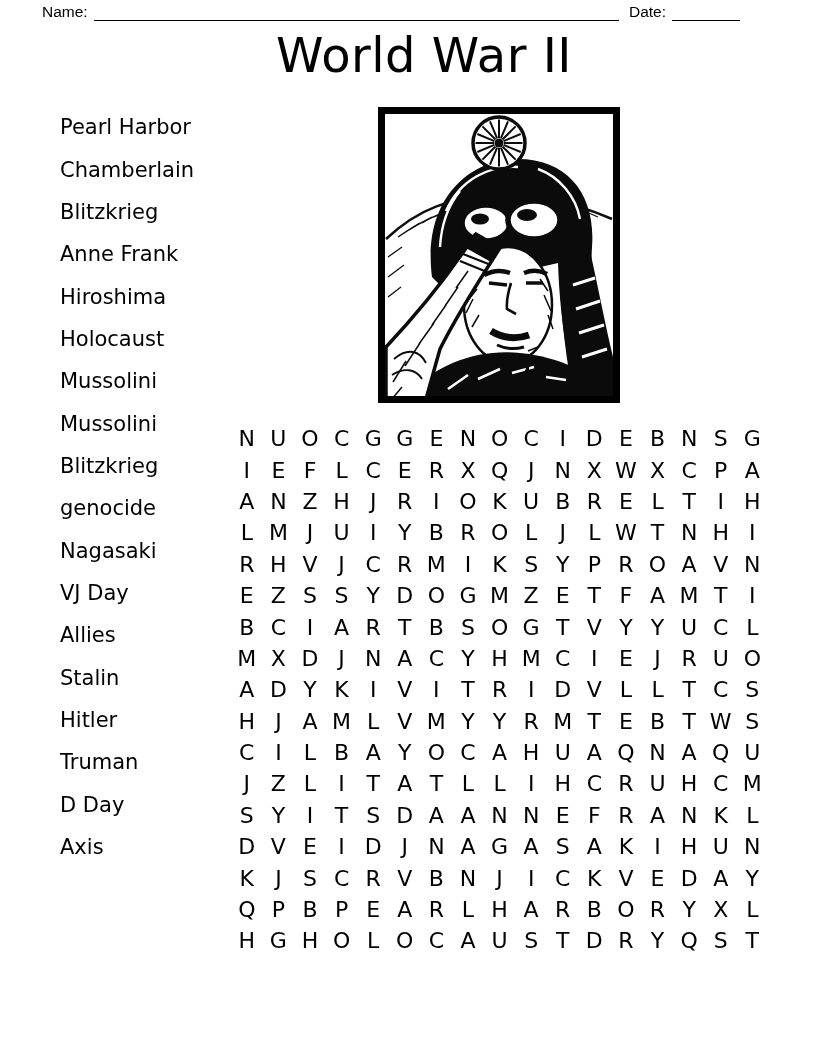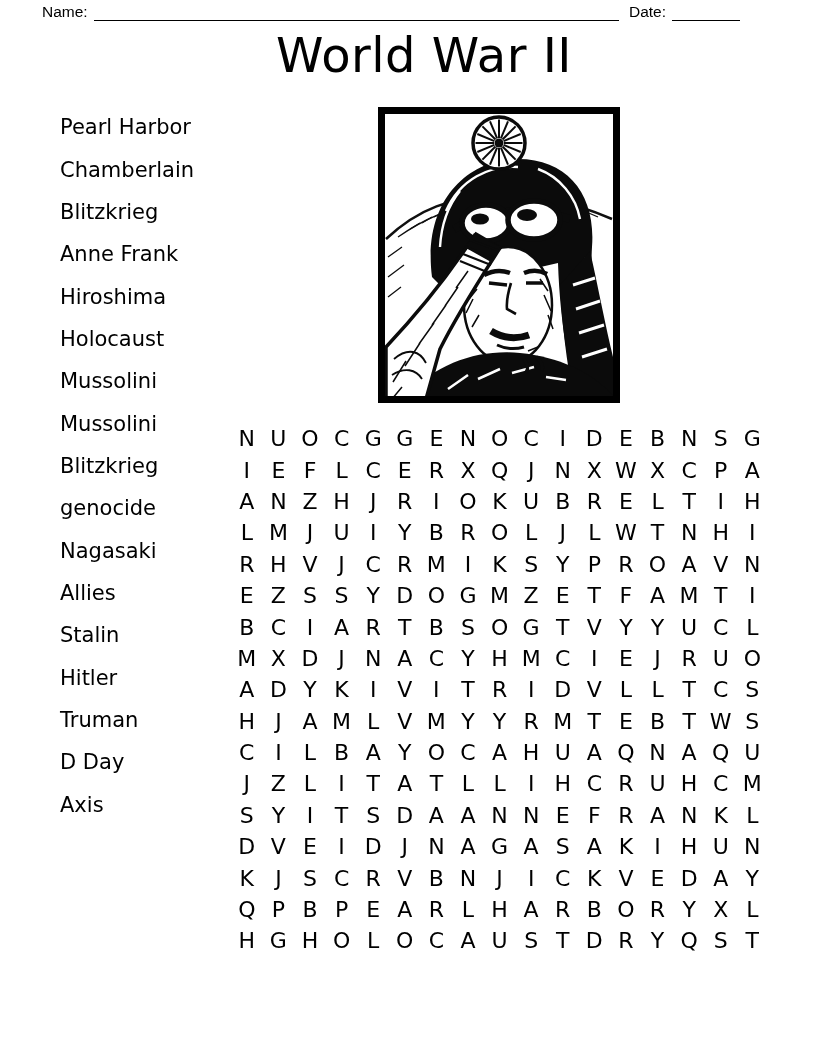--- a/index.html
+++ b/index.html
@@ -158,20 +158,21 @@
       <li>Chamberlain</li>
       <li>Blitzkrieg</li>
       <li>Anne Frank</li>
       <li>Hiroshima</li>
       <li>Holocaust</li>
       <li>Mussolini</li>
       <li>Mussolini</li>
       <li>Blitzkrieg</li>
       <li>genocide</li>
       <li>Nagasaki</li>
+      <li>VJ Day</li>
       <li>Allies</li>
       <li>Stalin</li>
       <li>Hitler</li>
       <li>Truman</li>
       <li>D Day</li>
       <li>Axis</li>
     </ul>
 
   <div class="grid" id="letter-grid">
       <div class="cell">N</div>

